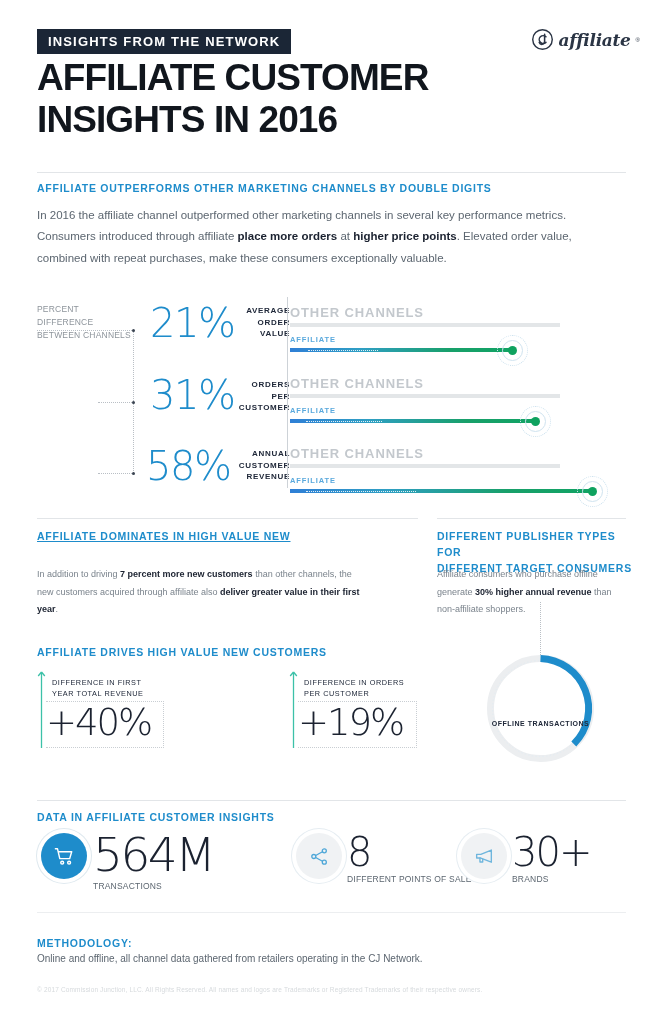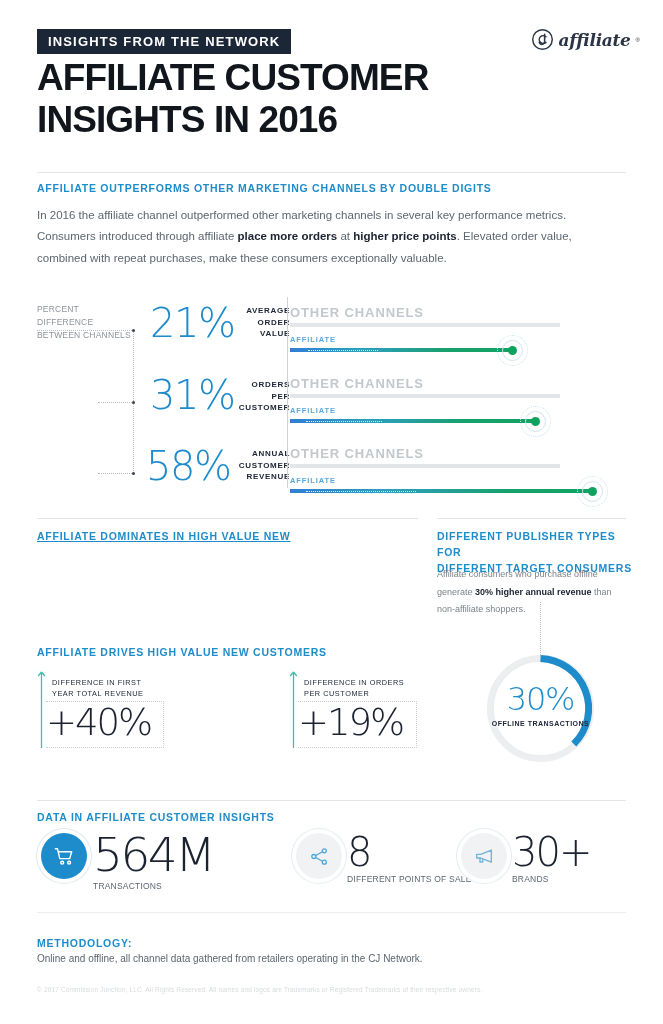--- a/index.html
+++ b/index.html
@@ -218,37 +218,37 @@
       <div class="dot-core" style="left:298px; top:-2.5px;"></div>
     </div>
   </div>
 
   <div class="hr" style="left:37px; top:518px; width:381px;"></div>
   <div class="hr" style="left:437px; top:518px; width:189px;"></div>
 
   <div class="sec-head" style="left:37px; top:529px; width:381px;text-decoration:underline;">
     <span>AFFILIATE DOMINATES IN HIGH VALUE NEW</span><br>
   </div>
+  <div class="small-text" style="left:37px; top:566px; width:330px;"><span>In addition to driving </span><b>7 percent more new customers</b><span> than other channels, the new customers acquired through affiliate also </span><b>deliver greater value in their first year</b><span>.</span></div>
 
   <div class="sec-head" style="left:437px; top:529px; width:195px;">
     <span>DIFFERENT PUBLISHER TYPES FOR</span><br>
     <span>DIFFERENT TARGET CONSUMERS</span>
   </div>
   <div class="small-text" style="left:437px; top:566px; width:192px;"><span>Affiliate consumers who purchase offline generate </span><b>30% higher annual revenue</b><span> than non-affiliate shoppers.</span></div>
 
   <div class="donut-lead"></div>
   <div class="donut-nub"></div>
   <div class="donut">
     <svg width="115" height="115" viewBox="0 0 115 115">
       <circle cx="57.5" cy="57.5" r="50" fill="none" stroke="#eceef0" stroke-width="7"></circle>
       <circle cx="57.5" cy="57.5" r="48" fill="none" stroke="#e3edf4" stroke-width="1" stroke-dasharray="1.2 2.4"></circle>
       <path d="M 57.5 7.5 A 50 50 0 0 1 90.8 93.0" fill="none" stroke="#1e8ccb" stroke-width="7" stroke-linecap="butt"></path>
     </svg>
   </div>
-  <div class="donut-num">30%</div>
   <div class="donut-cap">OFFLINE TRANSACTIONS</div>
 
   <div class="sec-head" style="left:37px; top:645px; width:381px;">AFFILIATE DRIVES HIGH VALUE NEW CUSTOMERS</div>
 
   <div class="statbox" style="left:37px; width:127px;">
     <span class="arrow">
       <svg width="9" height="78" viewBox="0 0 9 78">
           <path d="M4.5 2 L4.5 78 M4.5 2 L1.2 6 M4.5 2 L7.8 6" stroke="#3cc1a8" stroke-width="1.3" fill="none"></path>
         </svg>
     </span>

